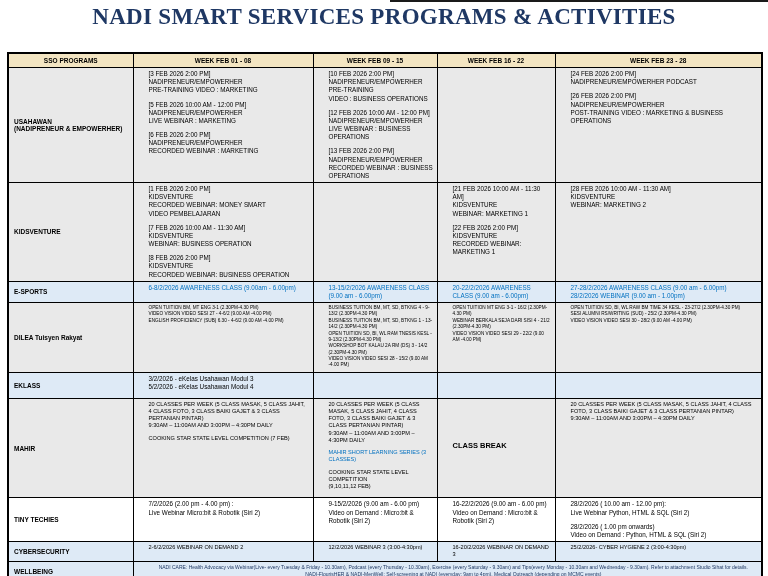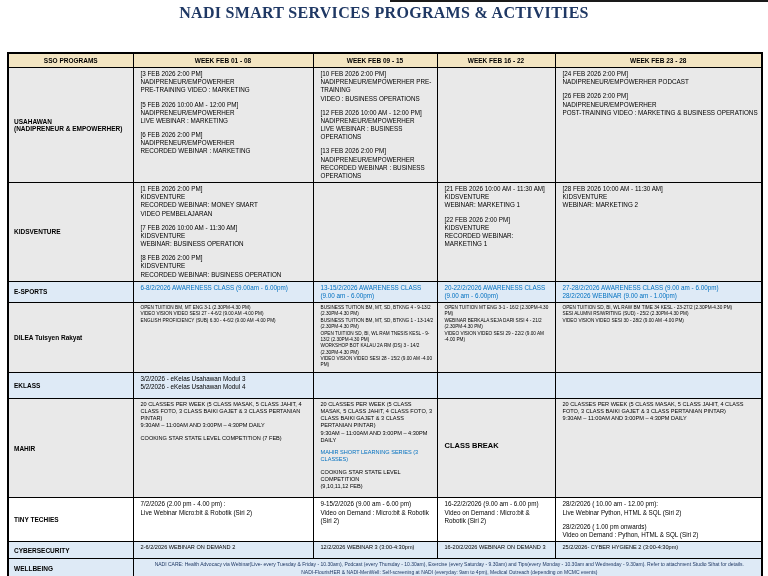--- a/index.html
+++ b/index.html
@@ -1,25 +1,25 @@
 <!DOCTYPE html>
 <html><head>
 <meta charset="utf-8">
 <style>
   html,body{margin:0;padding:0;background:#fff;width:768px;height:576px;overflow:hidden;}
   body{font-family:"Liberation Sans",sans-serif;color:#000;}
   .top-line{position:absolute;top:0;left:390px;width:378px;height:2px;background:#1a1a1a;}
   .titles{position:absolute;top:4px;left:0;width:768px;text-align:center;}
-  .main-title{font-family:"Liberation Serif",serif;font-weight:bold;font-size:16px;color:#1F3864;letter-spacing:.3px;}
+  .main-title{font-family:"Liberation Serif",serif;font-weight:bold;font-size:23px;color:#1F3864;letter-spacing:.3px;}
   .month-title{font-family:"Liberation Serif",serif;font-weight:bold;font-size:19px;color:#C00000;margin-top:1px;}
   table.sched{position:absolute;top:52px;left:7px;width:754px;border-collapse:collapse;table-layout:fixed;border:2px solid #000;}
   td,th{border:1px solid #000;vertical-align:top;padding:2px 3px;overflow:hidden;word-wrap:break-word;}
   th{background:#F3E5C2;font-size:6.5px;font-weight:bold;text-align:center;padding:3px 2px;}
   td.label{font-weight:bold;font-size:6.5px;vertical-align:middle;white-space:pre-line;padding-left:5px;}
-  p.para{margin:0 0 6px 4px;font-size:6.3px;line-height:1.3;white-space:pre-line;}
+  p.para{margin:0 0 6px 12px;font-size:6.3px;line-height:1.3;white-space:pre-line;}
   p.para:last-child{margin-bottom:0;}
   tr.bg-gray td{background:#E9E9E9;}
   tr.bg-blue td{background:#DEEAF6;}
   tr.bg-white td{background:#FFFFFF;}
   tr.r-esports p.para{color:#0070C0;}
   tr.r-dilea p.para{font-size:4.7px;line-height:1.35;margin-bottom:1px;}
   tr.r-mahir p.para{font-size:5.6px;margin-bottom:5px;}
   p.para.blue-note{color:#0070C0;}
   td.class-break{vertical-align:middle;}
   td.class-break p.para{font-size:7.5px;font-weight:bold;}

